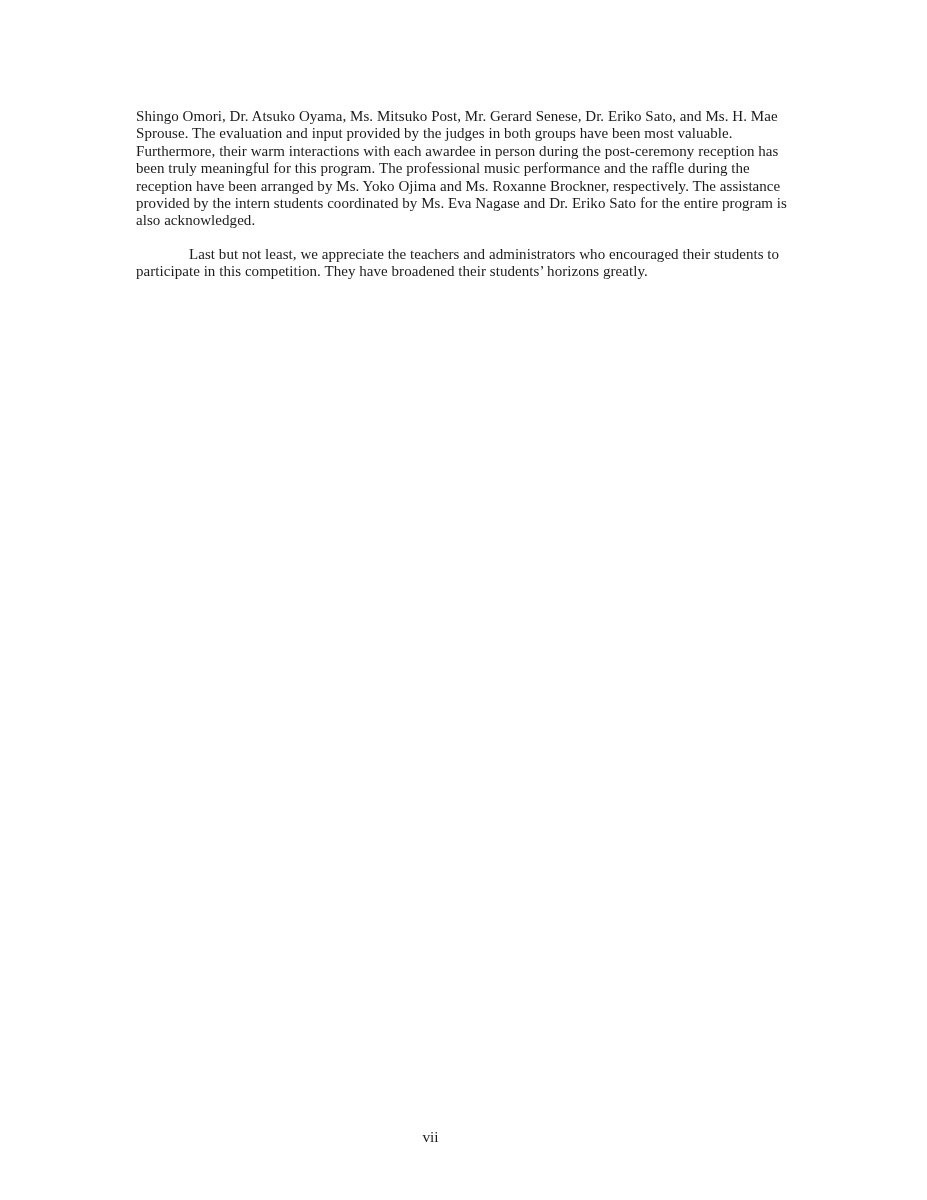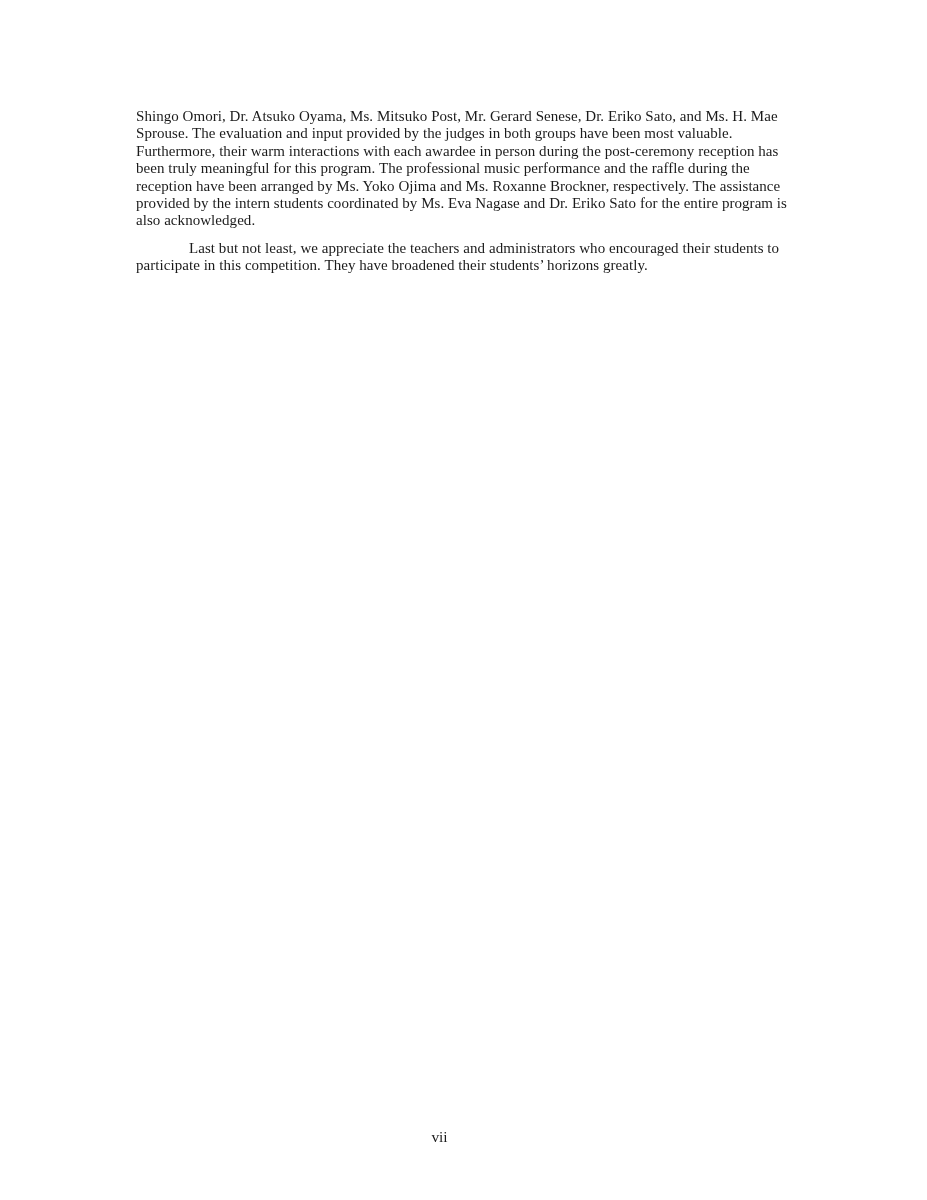--- a/index.html
+++ b/index.html
@@ -27,33 +27,32 @@
     font-size: 15px;
     line-height: 17.4px;
     color: #1b1b1b;
     letter-spacing: 0.05px;
   }
   .para {
     margin: 0;
     white-space: pre-line; 
   }
   .para-indented {
-    margin-top: 10px;
+    margin-top: 16px;
     text-indent: 53px;
   }
   .page-number {
     position: absolute;
     top: 1128px;
     left: 0;
     width: 861px;
     text-align: center;
     font-size: 15.4px;
     line-height: 17.4px;
     color: #1b1b1b;
-    padding-left: 9px;
   }
 </style>
 </head>
 <body>
 
 <div class="page">
   <div class="body-text">
     <p class="para">Shingo Omori, Dr. Atsuko Oyama, Ms. Mitsuko Post, Mr. Gerard Senese, Dr. Eriko Sato, and Ms. H. Mae
 Sprouse. The evaluation and input provided by the judges in both groups have been most valuable.
 Furthermore, their warm interactions with each awardee in person during the post-ceremony reception has

